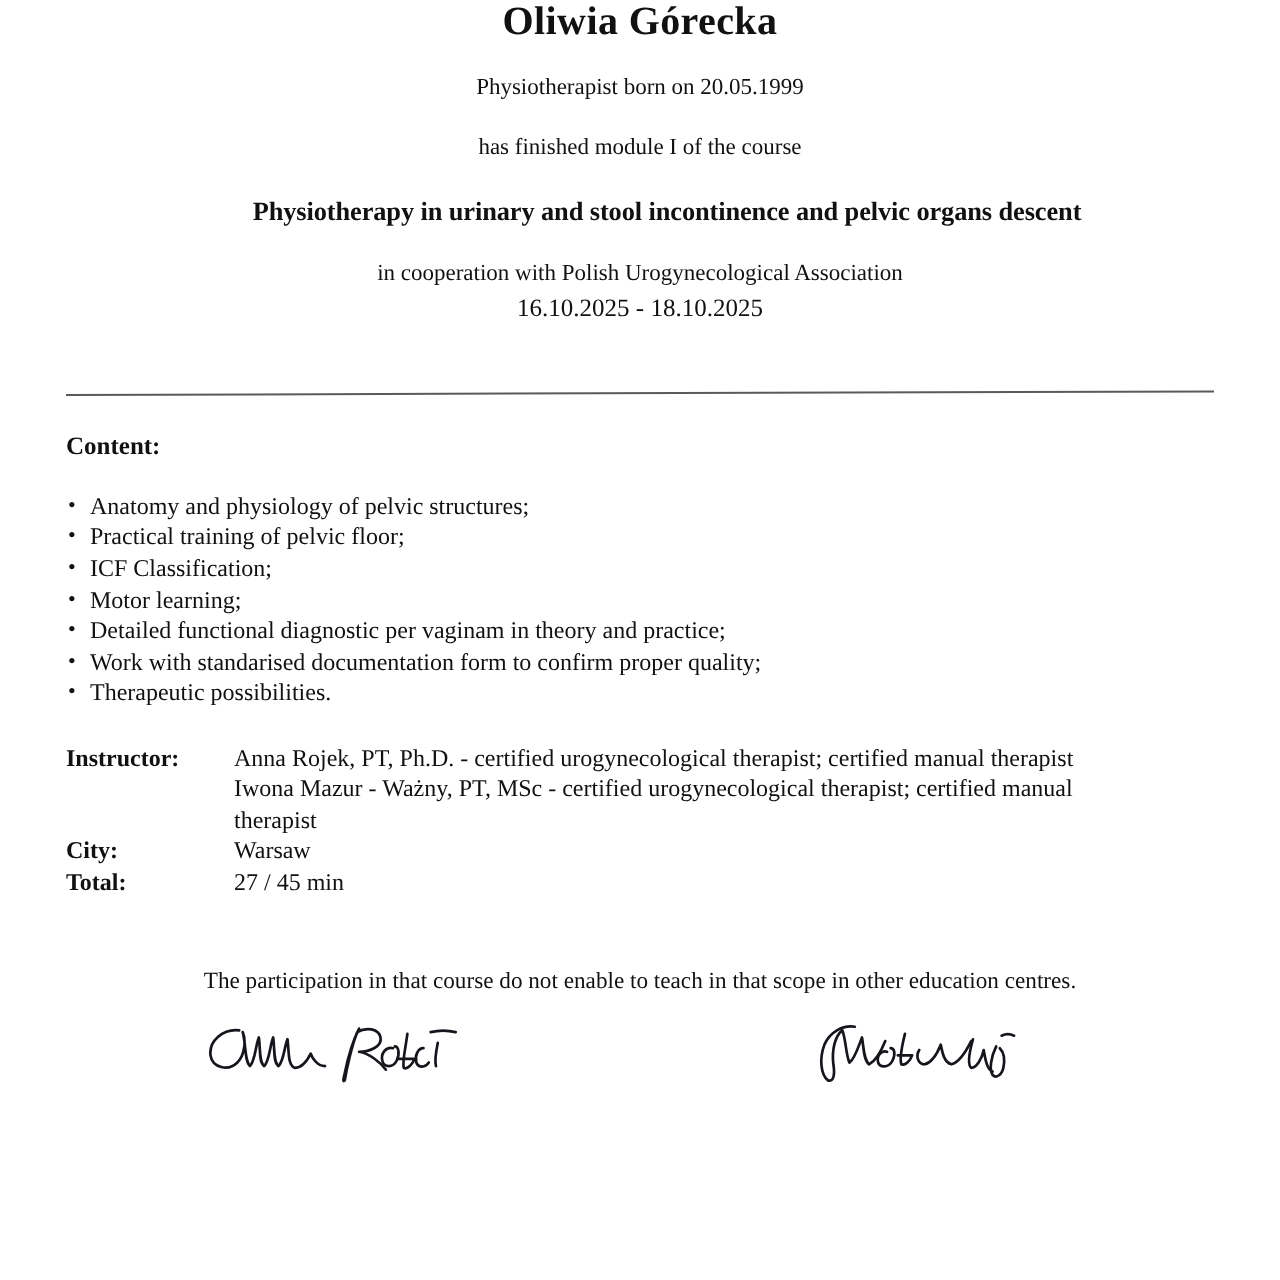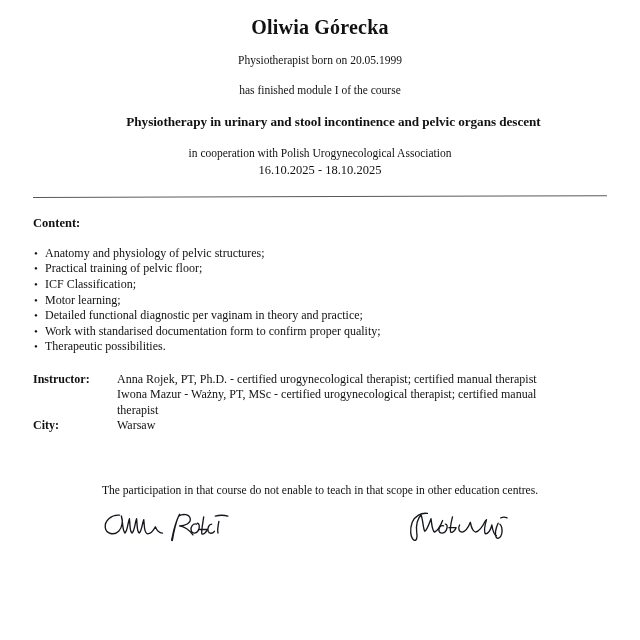--- a/index.html
+++ b/index.html
@@ -31,21 +31,21 @@
     position: absolute;
     left: 0;
     top: 0;
     width: 640px;
     text-align: center;
   }
   .recipient-name {
     font-size: 20px;
     font-weight: bold;
     letter-spacing: 0.2px;
-    margin-top: 16px;
+    margin-top: 0;
     line-height: 1.1;
   }
   .hdr-line {
     font-size: 11.5px;
     line-height: 1.1;
   }
   .hdr-line.born       { margin-top: 16px; }
   .hdr-line.finished   { margin-top: 17px; }
   .course-title {
     font-size: 13.2px;
@@ -226,20 +226,24 @@
         <span class="vline">Iwona Mazur - Ważny, PT, MSc  - certified urogynecological therapist; certified manual</span>
         <span class="vline">therapist</span>
       </div>
     </div>
 
     <div class="detail-row">
       <div class="detail-label">City:</div>
       <div class="detail-value">Warsaw</div>
     </div>
 
+    <div class="detail-row">
+      <div class="detail-label">Total:</div>
+      <div class="detail-value">27 / 45 min</div>
+    </div>
 
   </div>
 
   <div class="footer-note">The participation in that course do not enable to teach in that scope in other education centres.</div>
 
   <div class="signatures">
 
     <div class="sig-block left">
       <svg class="sig-mark" viewBox="0 0 150 38" width="150" height="34" xmlns="http://www.w3.org/2000/svg">
         <g fill="none" stroke="#14161c" stroke-width="1.5" stroke-linecap="round" stroke-linejoin="round">

